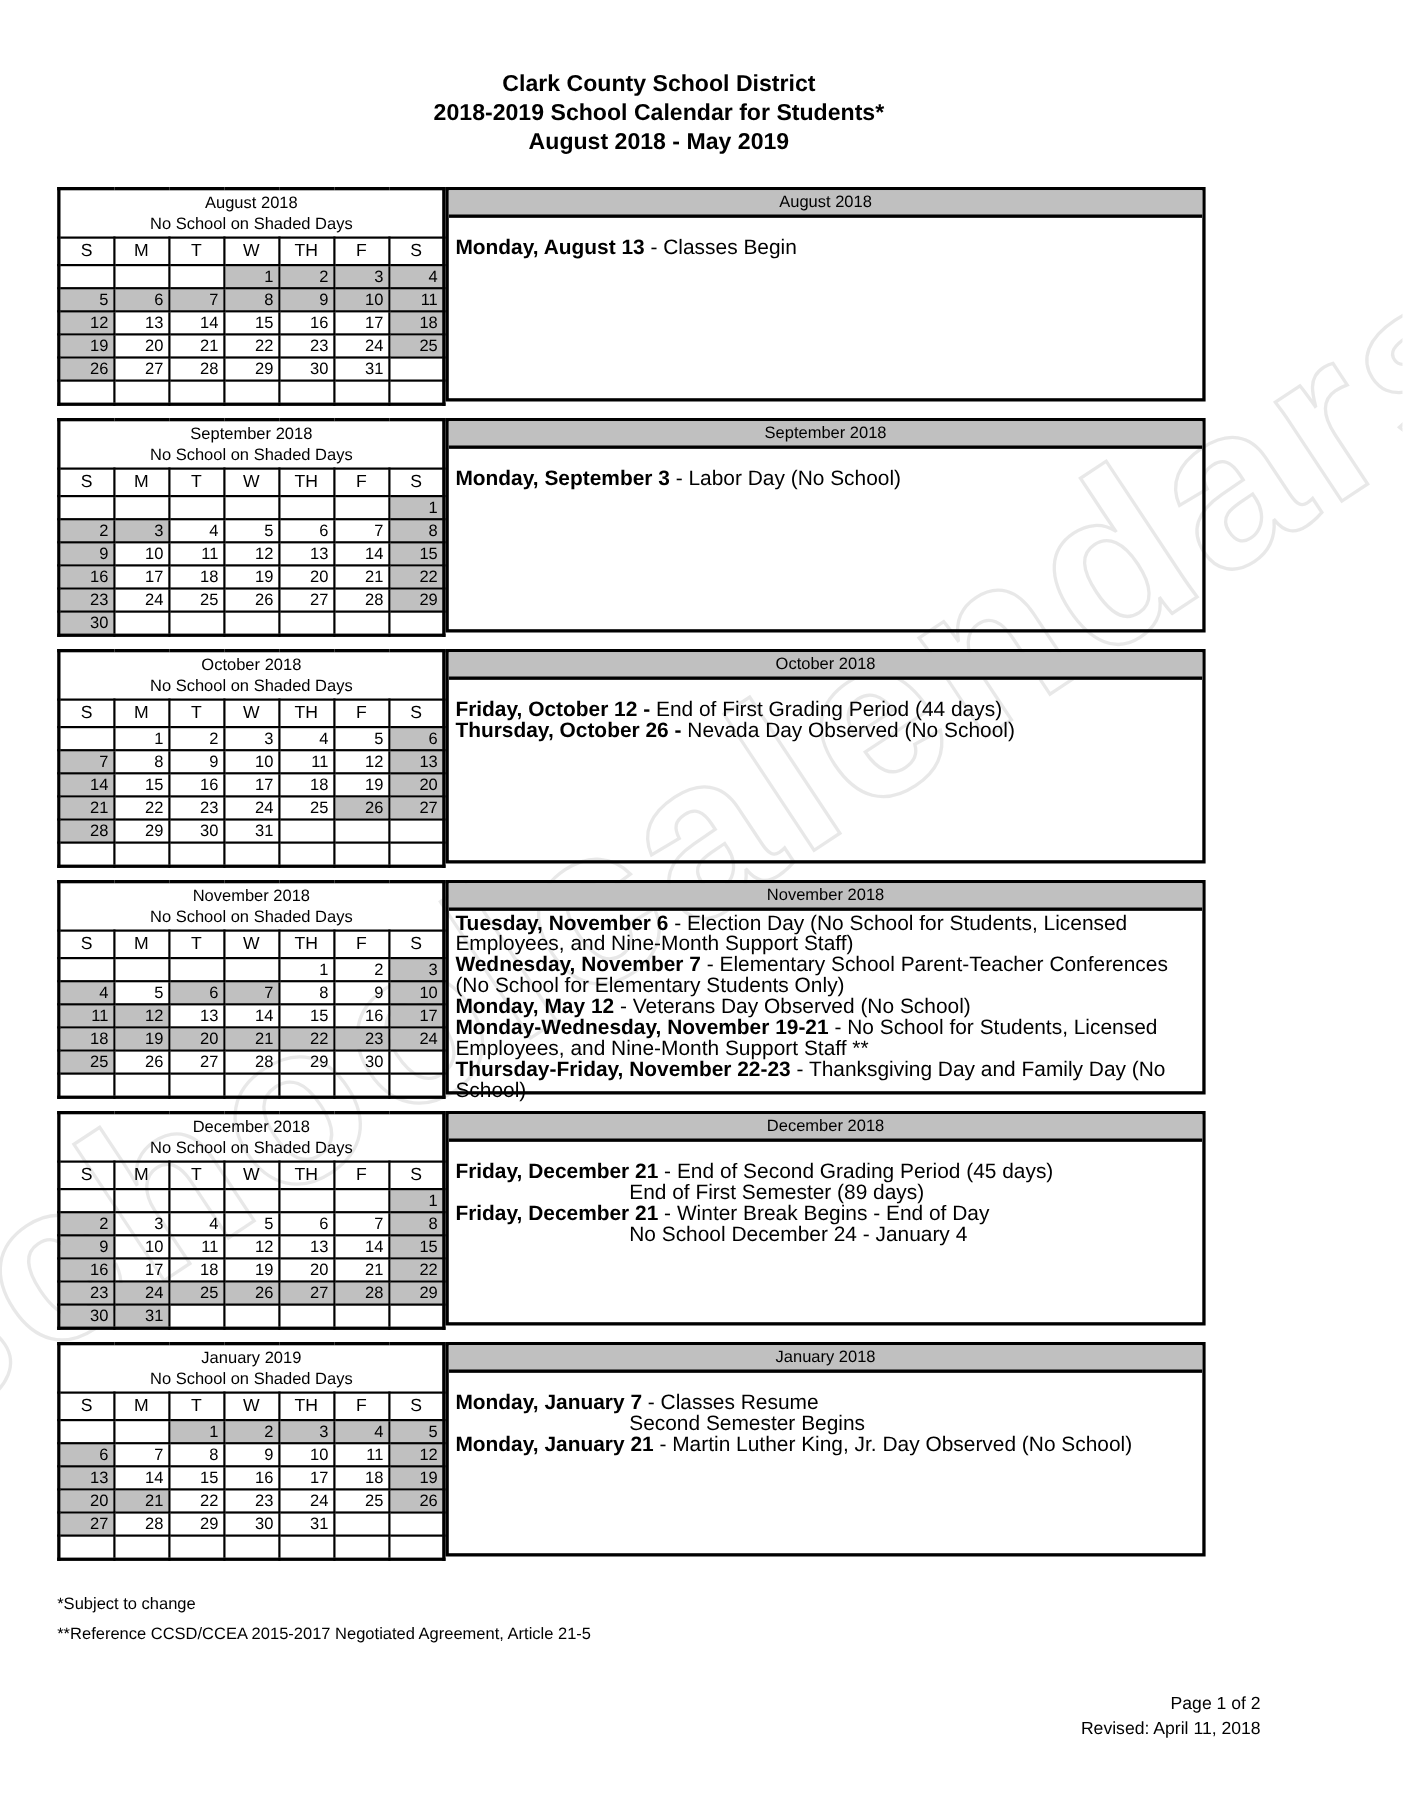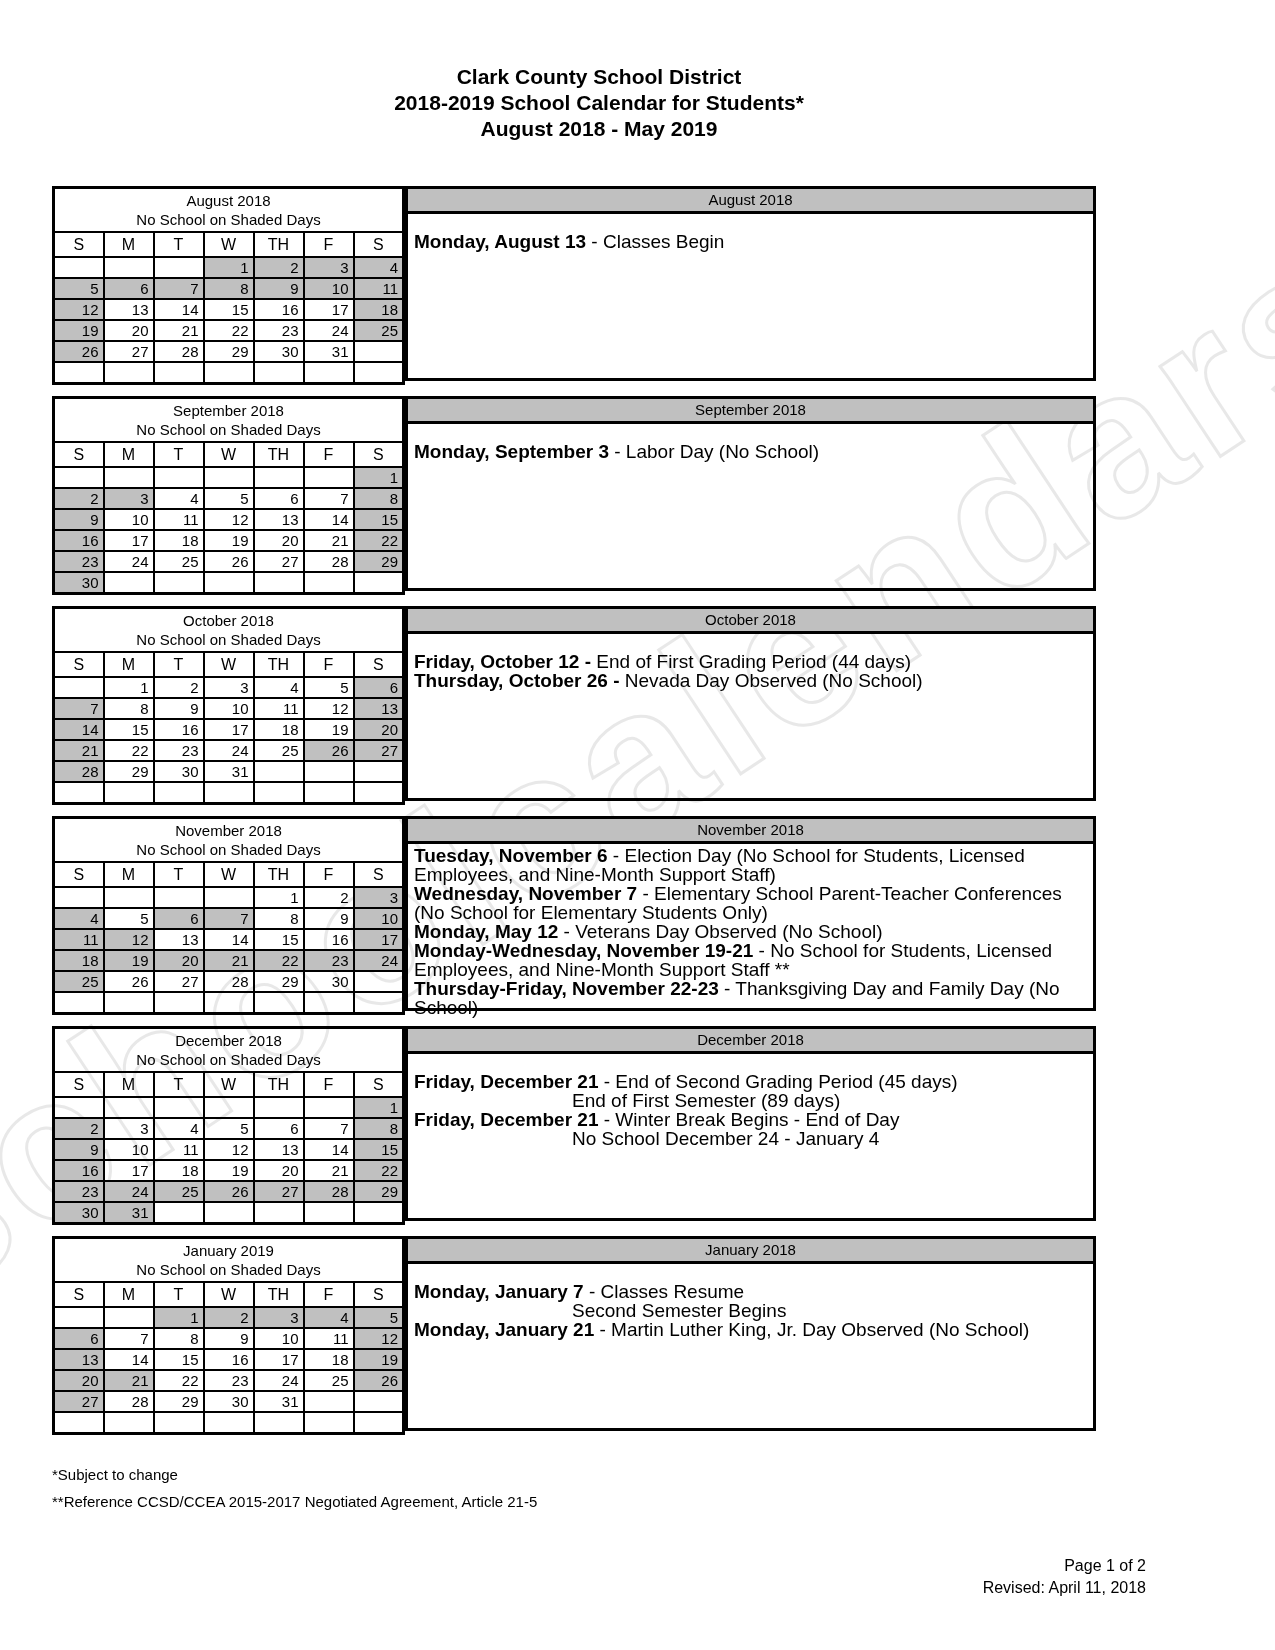--- a/index.html
+++ b/index.html
@@ -16,21 +16,21 @@
     font-size:205px; font-weight:bold; letter-spacing:8px;
     white-space:nowrap; z-index:0;
     color:rgba(0,0,0,0);
     -webkit-text-stroke:3px rgba(110,110,110,0.16);
   }
 
   .content { position:relative; z-index:1; padding:64px 129px 0 52px; }
 
   .titleblock {
     text-align:center; font-weight:bold;
-    font-size:21px; line-height:26px; margin-bottom:44px;
+    font-size:21px; line-height:26px; margin-bottom:28px;
   }
 
   .row { display:flex; margin-bottom:11px; align-items:flex-start; }
 
   table.cal {
     border-collapse:collapse; table-layout:fixed;
     width:353px; border:3px solid #000;
   }
   table.cal td, table.cal th { border:2px solid #000; overflow:hidden; }
   td.cal-title {

